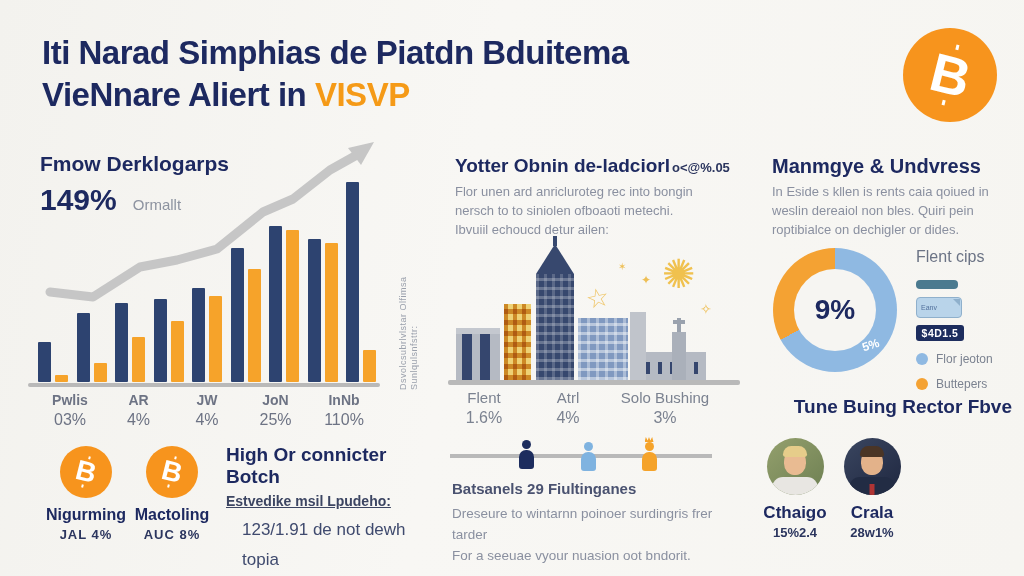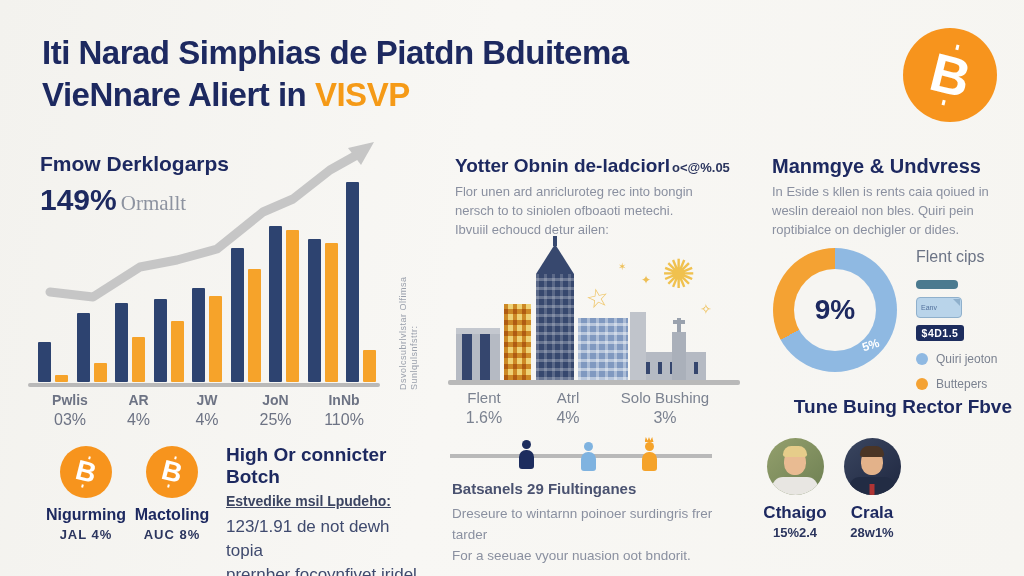--- a/index.html
+++ b/index.html
@@ -13,21 +13,21 @@
   #btc-logo{position:absolute;left:903px;top:28px;width:94px;height:94px;border-radius:50%;
             background:#f7941d;display:flex;align-items:center;justify-content:center;}
   .bsym{position:relative;display:inline-block;transform:rotate(14deg);font-weight:800;color:#fff;line-height:1;}
   .bsym::before,.bsym::after{content:"";position:absolute;left:46%;width:9%;background:#fff;}
   .bsym::before{top:-7%;height:9%;} .bsym::after{bottom:-7%;height:9%;}
   #btc-logo .bsym{font-size:54px;}
   
   #left-heading{position:absolute;left:40px;top:152px;font-size:21px;font-weight:800;color:#1d2960;}
   #left-stat{position:absolute;left:40px;top:183px;}
   #left-stat .v{font-size:30px;font-weight:800;color:#1d2960;}
-  #left-stat .l{font-size:21px;color:#8d93a0;margin-left:4px;font-family:Liberation Serif, serif;}
+  #left-stat .l{font-size:15px;color:#8d93a0;margin-left:16px;}
   #bars{position:absolute;left:38px;top:180px;width:338px;height:202px;display:flex;
         align-items:flex-end;justify-content:space-between;}
   .pair{display:flex;align-items:flex-end;gap:4px;}
   .bar{width:13px;border-radius:1px;}
   #axis-line{position:absolute;left:28px;top:383px;width:352px;height:4px;background:#b9b9b9;border-radius:2px;}
   #trend{position:absolute;left:30px;top:140px;width:350px;height:250px;overflow:visible;pointer-events:none;}
   #xlabels{position:absolute;left:38px;top:392px;width:338px;display:flex;justify-content:space-between;}
   .xcell{width:64px;text-align:center;color:#6d7384;}
   .xcell .n{font-size:14px;font-weight:600;}
   .xcell .p{font-size:16px;margin-top:3px;}
@@ -35,21 +35,21 @@
   #coins{position:absolute;left:40px;top:446px;width:190px;height:120px;}
   .coin-col{position:absolute;top:0;width:92px;text-align:center;}
   .coin{width:52px;height:52px;border-radius:50%;background:#f7941d;margin:0 auto;
         display:flex;align-items:center;justify-content:center;}
   .coin .bsym{font-size:28px;}
   .coin-label{margin-top:8px;font-size:16px;font-weight:800;color:#1d2960;}
   .coin-value{margin-top:3px;font-size:13px;font-weight:700;color:#2b355e;letter-spacing:1px;}
   #bl-text{position:absolute;left:226px;top:444px;width:200px;}
   #bl-heading{font-size:19px;font-weight:800;color:#1d2960;}
   #bl-sub{margin-top:5px;font-size:14px;font-weight:700;color:#3c4562;text-decoration:underline;}
-  .bl-line{font-size:17px;color:#3f4a6e;line-height:24px;}
+  .bl-line{font-size:17px;color:#3f4a6e;line-height:30px;margin-left:16px;}
   #bl-body{margin-top:6px;}
   
   #mid-heading{position:absolute;left:455px;top:155px;font-size:19px;font-weight:800;color:#1d2960;}
   #mid-heading .suffix{font-size:13px;font-weight:600;margin-left:2px;color:#2b355e;}
   #mid-body{position:absolute;left:455px;top:182px;width:270px;font-size:13px;color:#8a90a0;line-height:19px;}
   #vert-text{position:absolute;left:398px;top:240px;height:150px;display:flex;gap:1px;
              color:#9aa0ac;font-size:9px;letter-spacing:.5px;}
   #vert-text div{writing-mode:vertical-rl;transform:rotate(180deg);}
   
   #city{position:absolute;left:448px;top:225px;width:292px;height:160px;}
@@ -331,21 +331,21 @@
     <div id="donut-note">5%</div>
   </div>
   <div id="legend">
     <div id="legend-title">Flent cips</div>
     <div id="legend-pill"></div>
     <div id="legend-card">Eanv</div>
     <div id="legend-badge">$4D1.5</div>
     <div id="legend-rows">
         <div class="legend-row">
           <span class="legend-dot" style="background: rgb(143, 185, 226);"></span>
-          <span class="legend-label">Quiri jeoton</span>
+          <span class="legend-label">Flor jeoton</span>
         </div>
         <div class="legend-row">
           <span class="legend-dot" style="background: rgb(244, 162, 51);"></span>
           <span class="legend-label">Buttepers</span>
         </div>
       </div>
   </div>
 
   <div id="team-heading">Tune Buing Rector Fbve</div>
   <div id="team-row">

